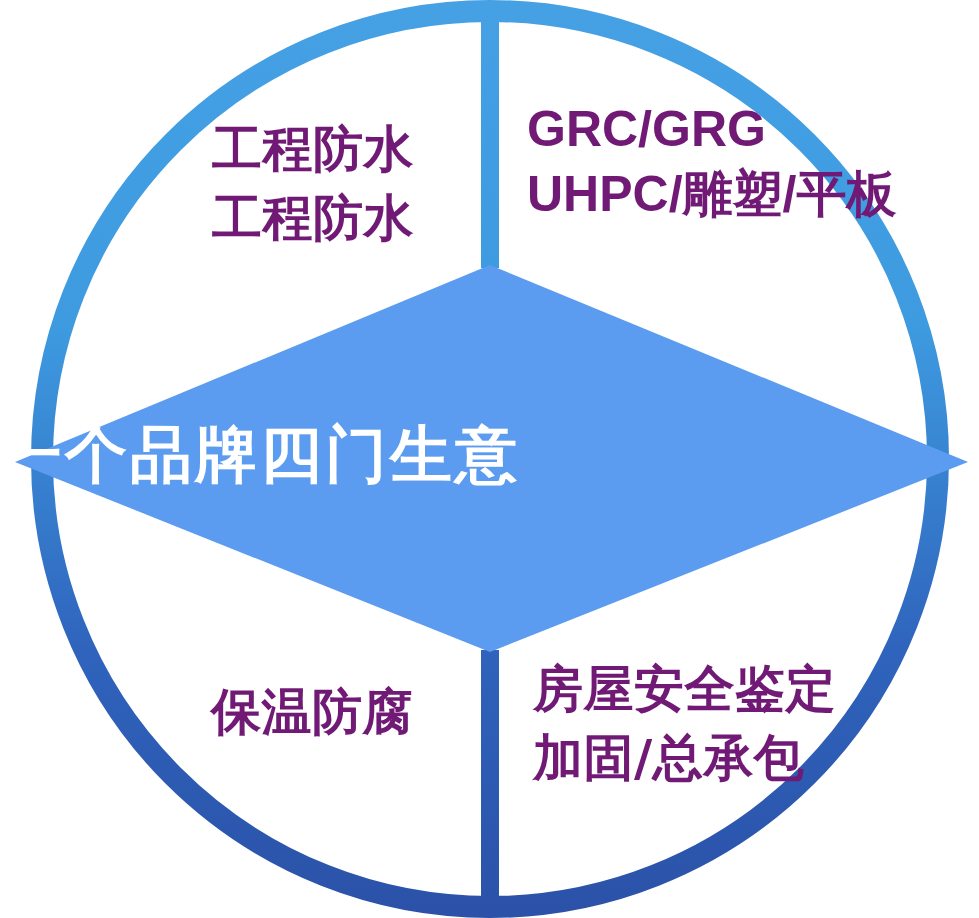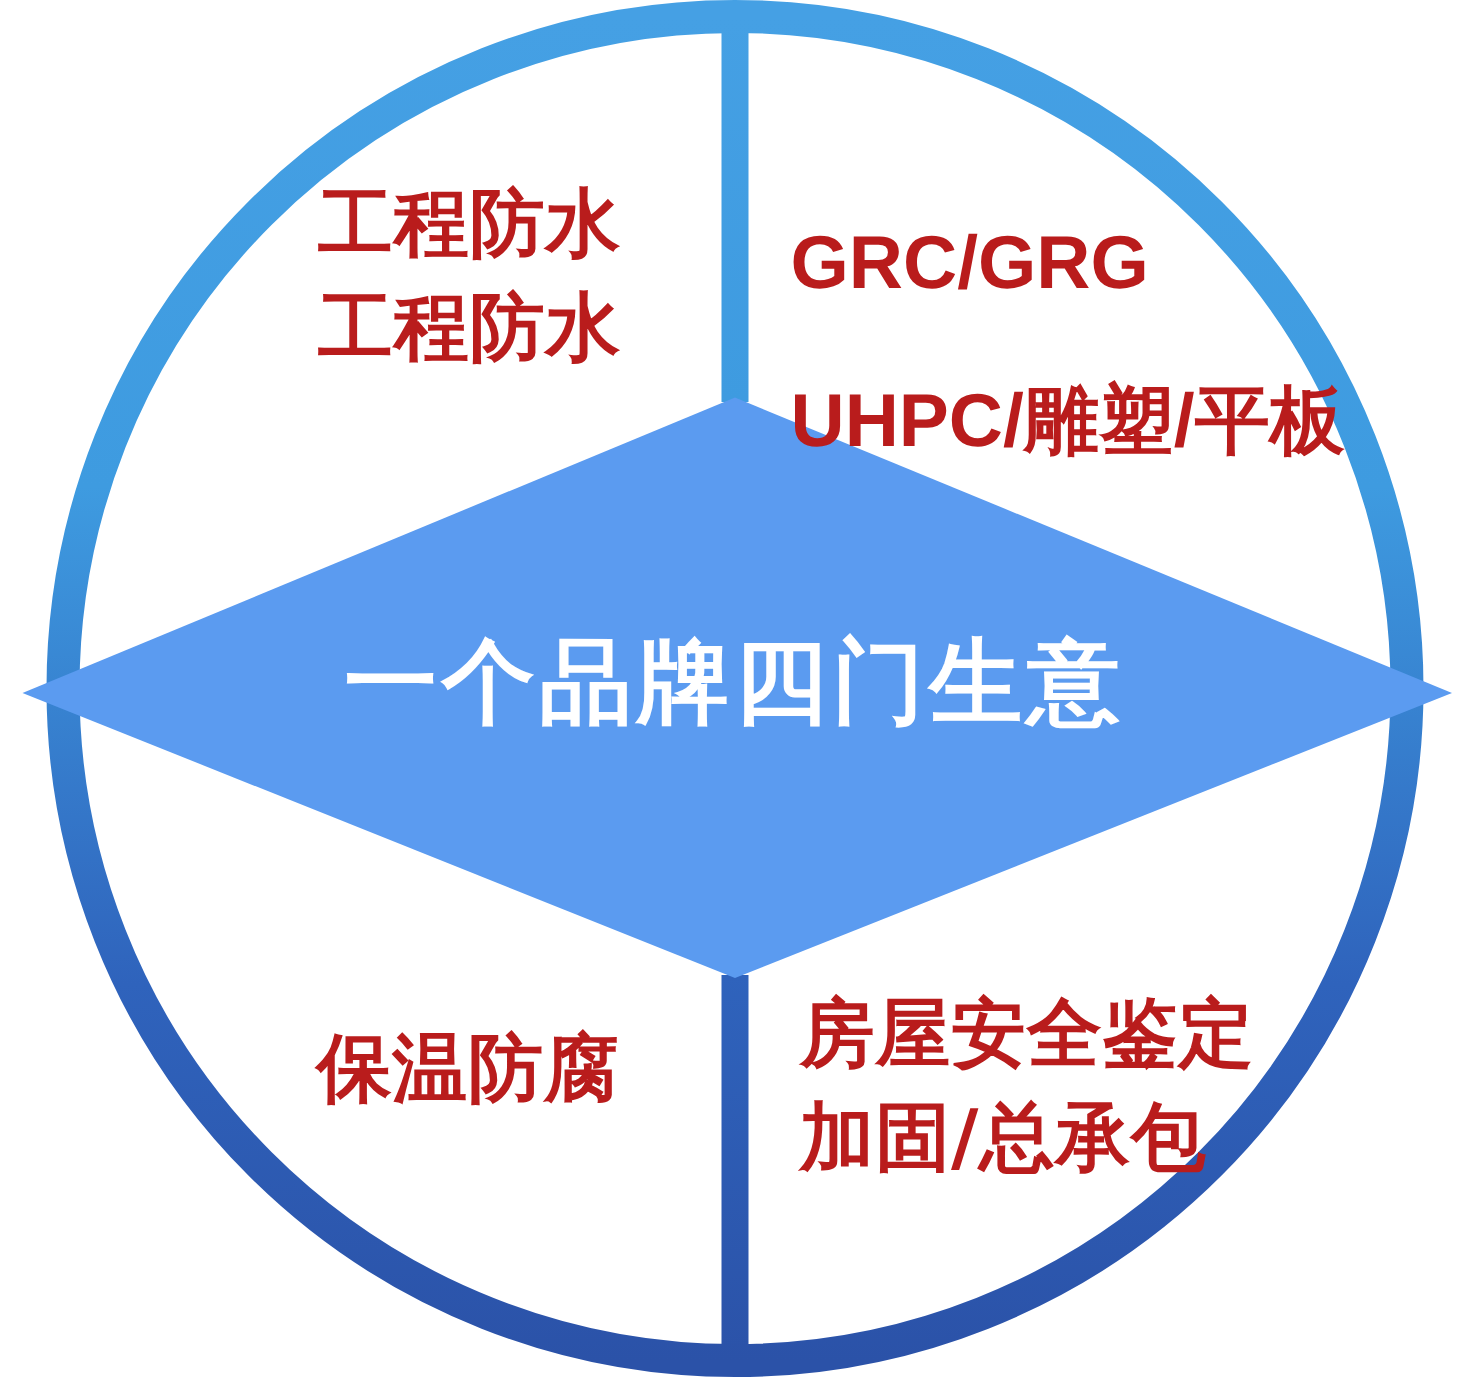--- a/index.html
+++ b/index.html
@@ -19,35 +19,34 @@
   }
   #diagram-svg {
     position: absolute;
     left: 0;
     top: 0;
     width: 979px;
     height: 918px;
   }
   .quad-label {
     position: absolute;
-    color: #b91c1c;
+    color: #701a75;
     font-weight: bold;
     line-height: 1.18;
     white-space: nowrap;
   }
   .cn-line {
     font-family: "DejaVu Sans", "Liberation Sans", sans-serif;
     font-weight: bold;
     letter-spacing: 0.5px;
   }
   .lat-line {
     font-family: "Liberation Sans", "DejaVu Sans", sans-serif;
     font-weight: bold;
     letter-spacing: 0px;
-    margin-top: 46px;
   }
   
   #quad-tl {
     left: 212px;
     top: 120px;
     font-size: 50px;
   }
   #quad-tl .cn-line { margin-bottom: 10px; }
   
   #quad-tr {
@@ -68,21 +67,21 @@
     top: 660px;
     font-size: 50px;
   }
   #quad-br .cn-line { margin-bottom: 10px; }
   
   #center-caption {
     position: absolute;
     left: 0;
     top: 424px;
     width: 979px;
-    text-align: center;
+    text-align: left;
     color: #ffffff;
     font-size: 62px;
     font-weight: bold;
     font-family: "DejaVu Sans", "Liberation Sans", sans-serif;
     letter-spacing: 3px;
     line-height: 1;
     white-space: nowrap;
   }
 </style>
 </head>

